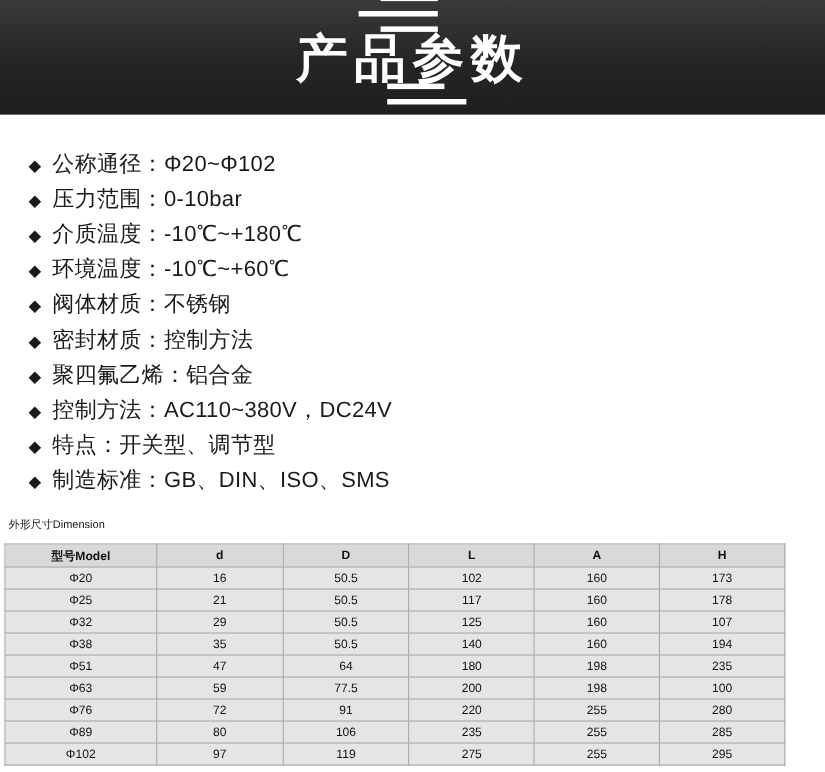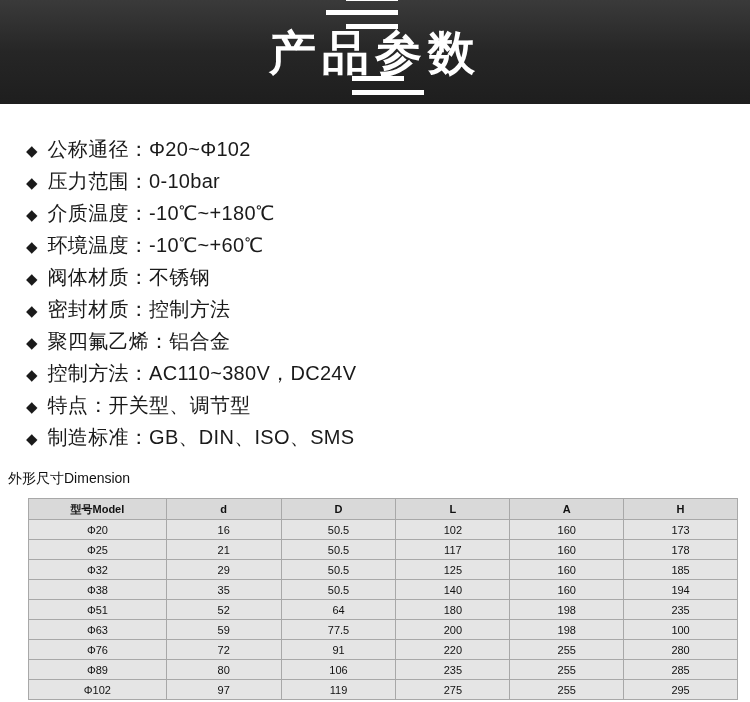--- a/index.html
+++ b/index.html
@@ -75,26 +75,26 @@
     font-size: 15px;
     margin-right: 10px;
     color: #1a1a1a;
     line-height: 31px;
   }
   .spec-text { letter-spacing: 0.3px; }
 
   
   .dim-caption {
     margin: 16px 0 10px 8px;
-    font-size: 14px;
+    font-size: 10px;
     color: #111111;
   }
 
   .table-wrap {
-    padding: 0 28px;
+    padding: 0 4px;
   }
   table.dim-table {
     border-collapse: collapse;
     width: 710px;
     font-size: 11px;
     color: #111111;
   }
   table.dim-table th,
   table.dim-table td {
     border: 1px solid #a8a8a8;
@@ -217,33 +217,33 @@
         <td>117</td>
         <td>160</td>
         <td>178</td>
       </tr>
       <tr>
         <td>Φ32</td>
         <td>29</td>
         <td>50.5</td>
         <td>125</td>
         <td>160</td>
-        <td>185</td>
+        <td>107</td>
       </tr>
       <tr>
         <td>Φ38</td>
         <td>35</td>
         <td>50.5</td>
         <td>140</td>
         <td>160</td>
         <td>194</td>
       </tr>
       <tr>
         <td>Φ51</td>
-        <td>52</td>
+        <td>47</td>
         <td>64</td>
         <td>180</td>
         <td>198</td>
         <td>235</td>
       </tr>
       <tr>
         <td>Φ63</td>
         <td>59</td>
         <td>77.5</td>
         <td>200</td>

